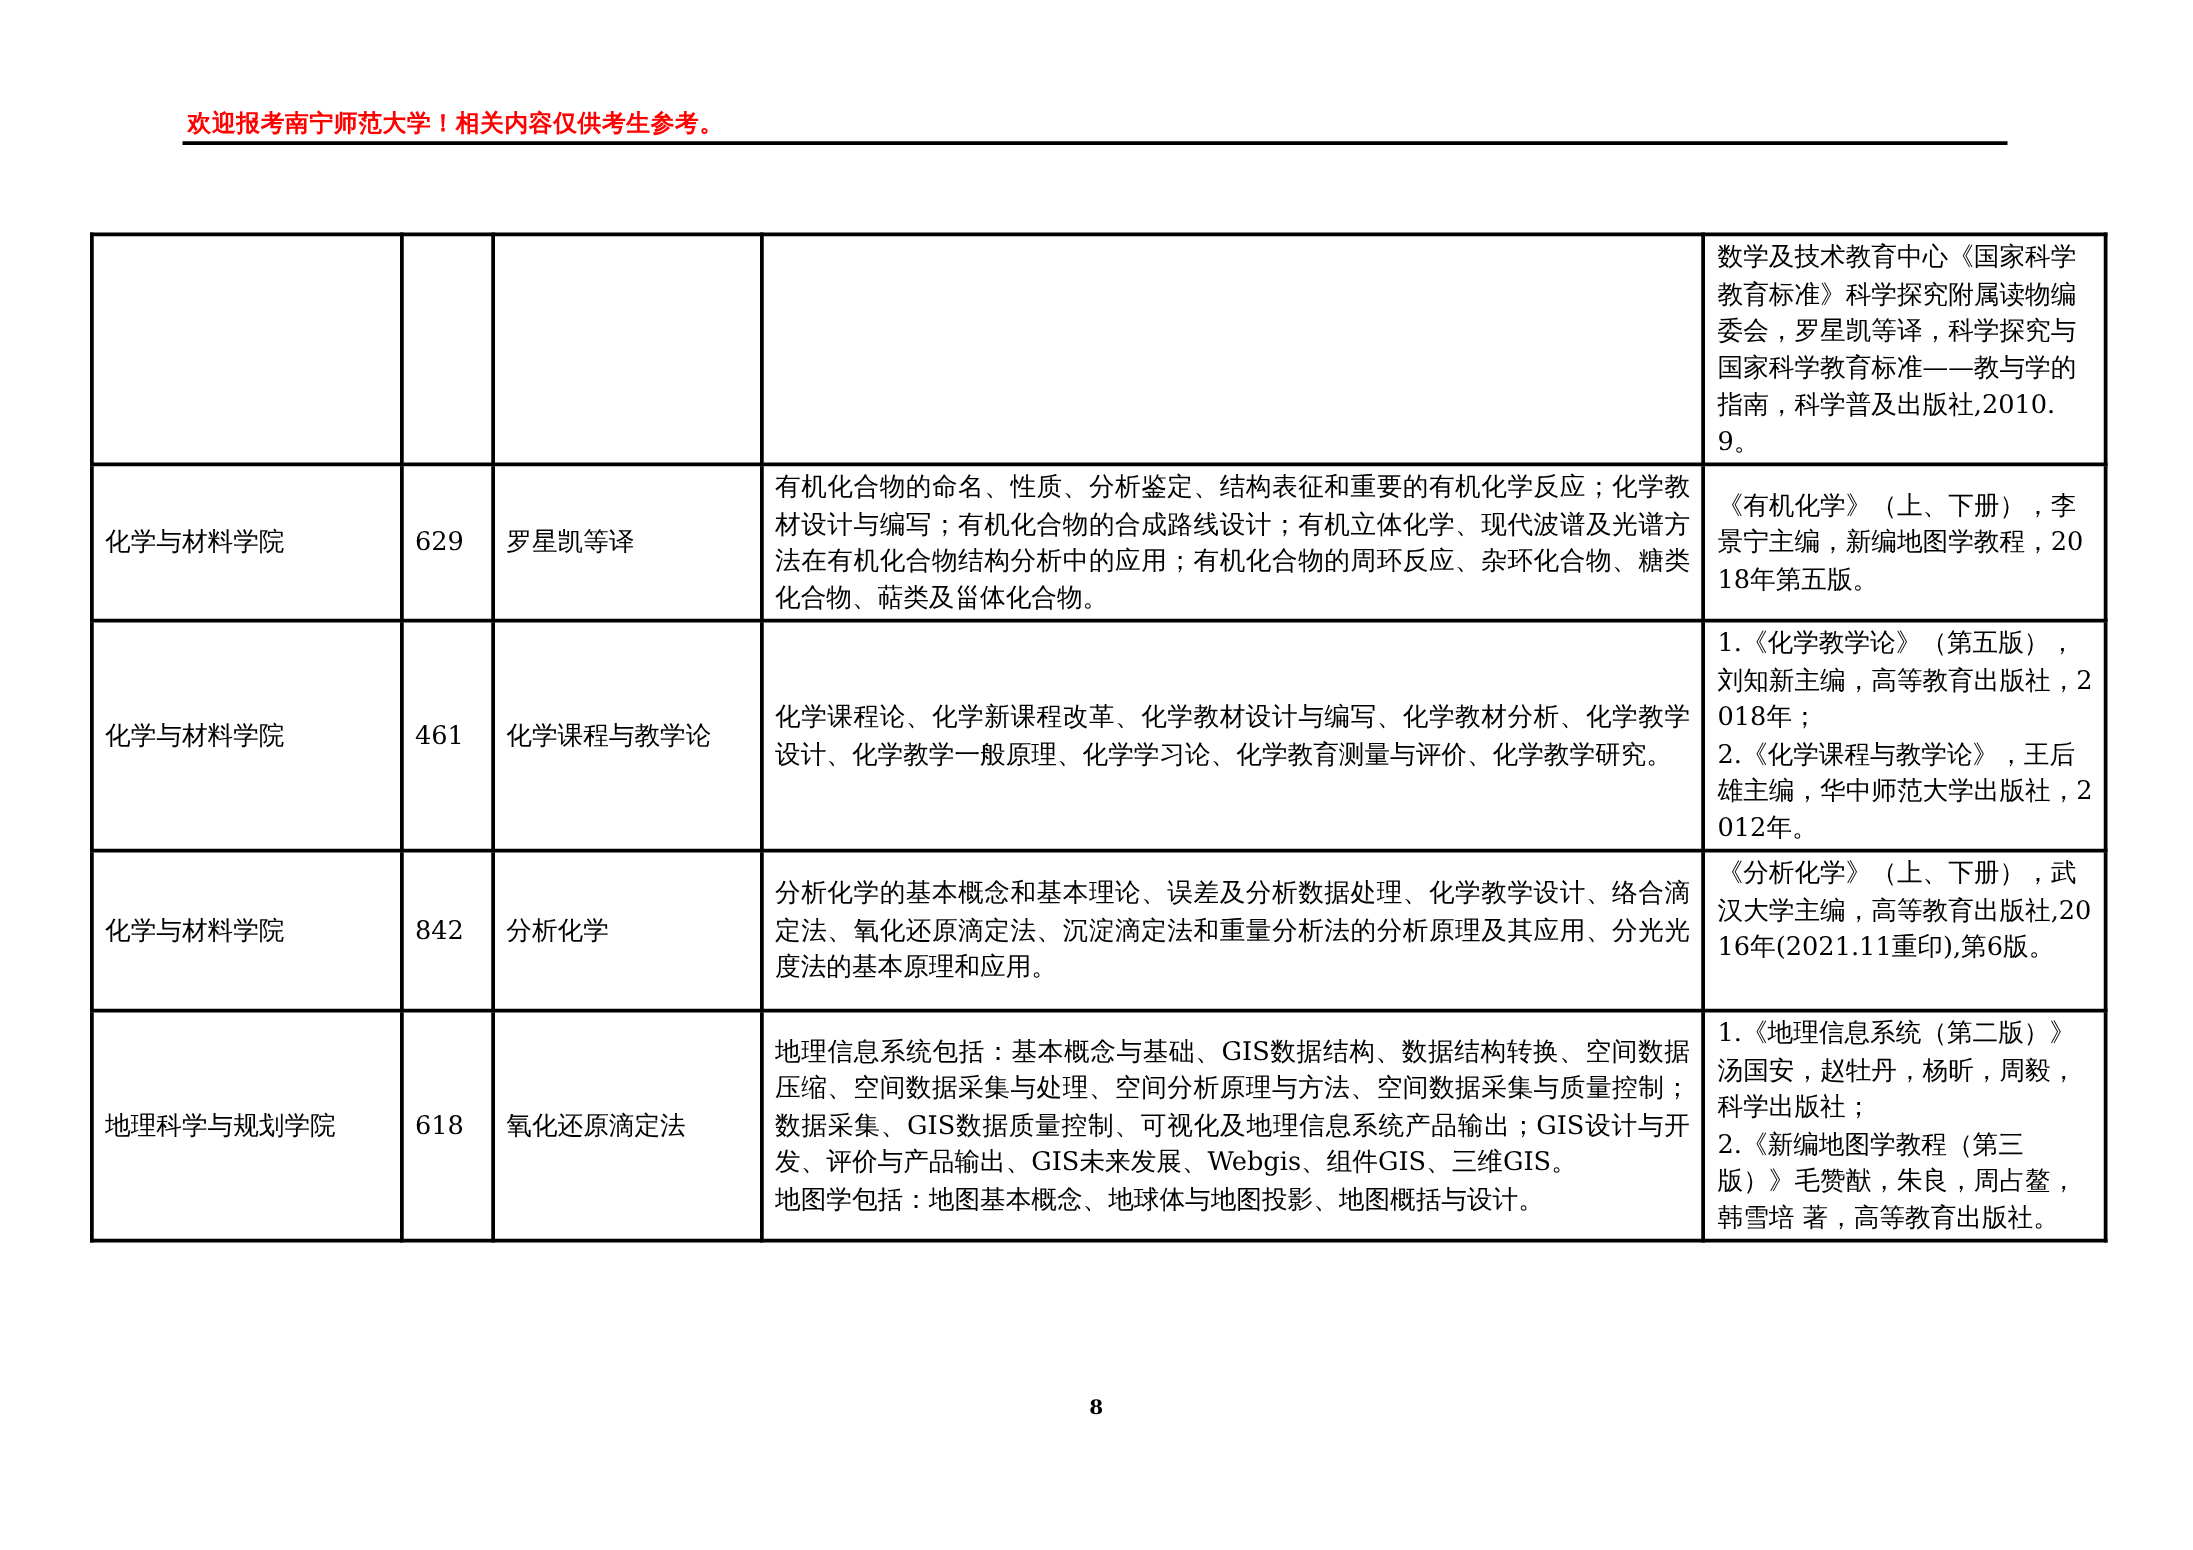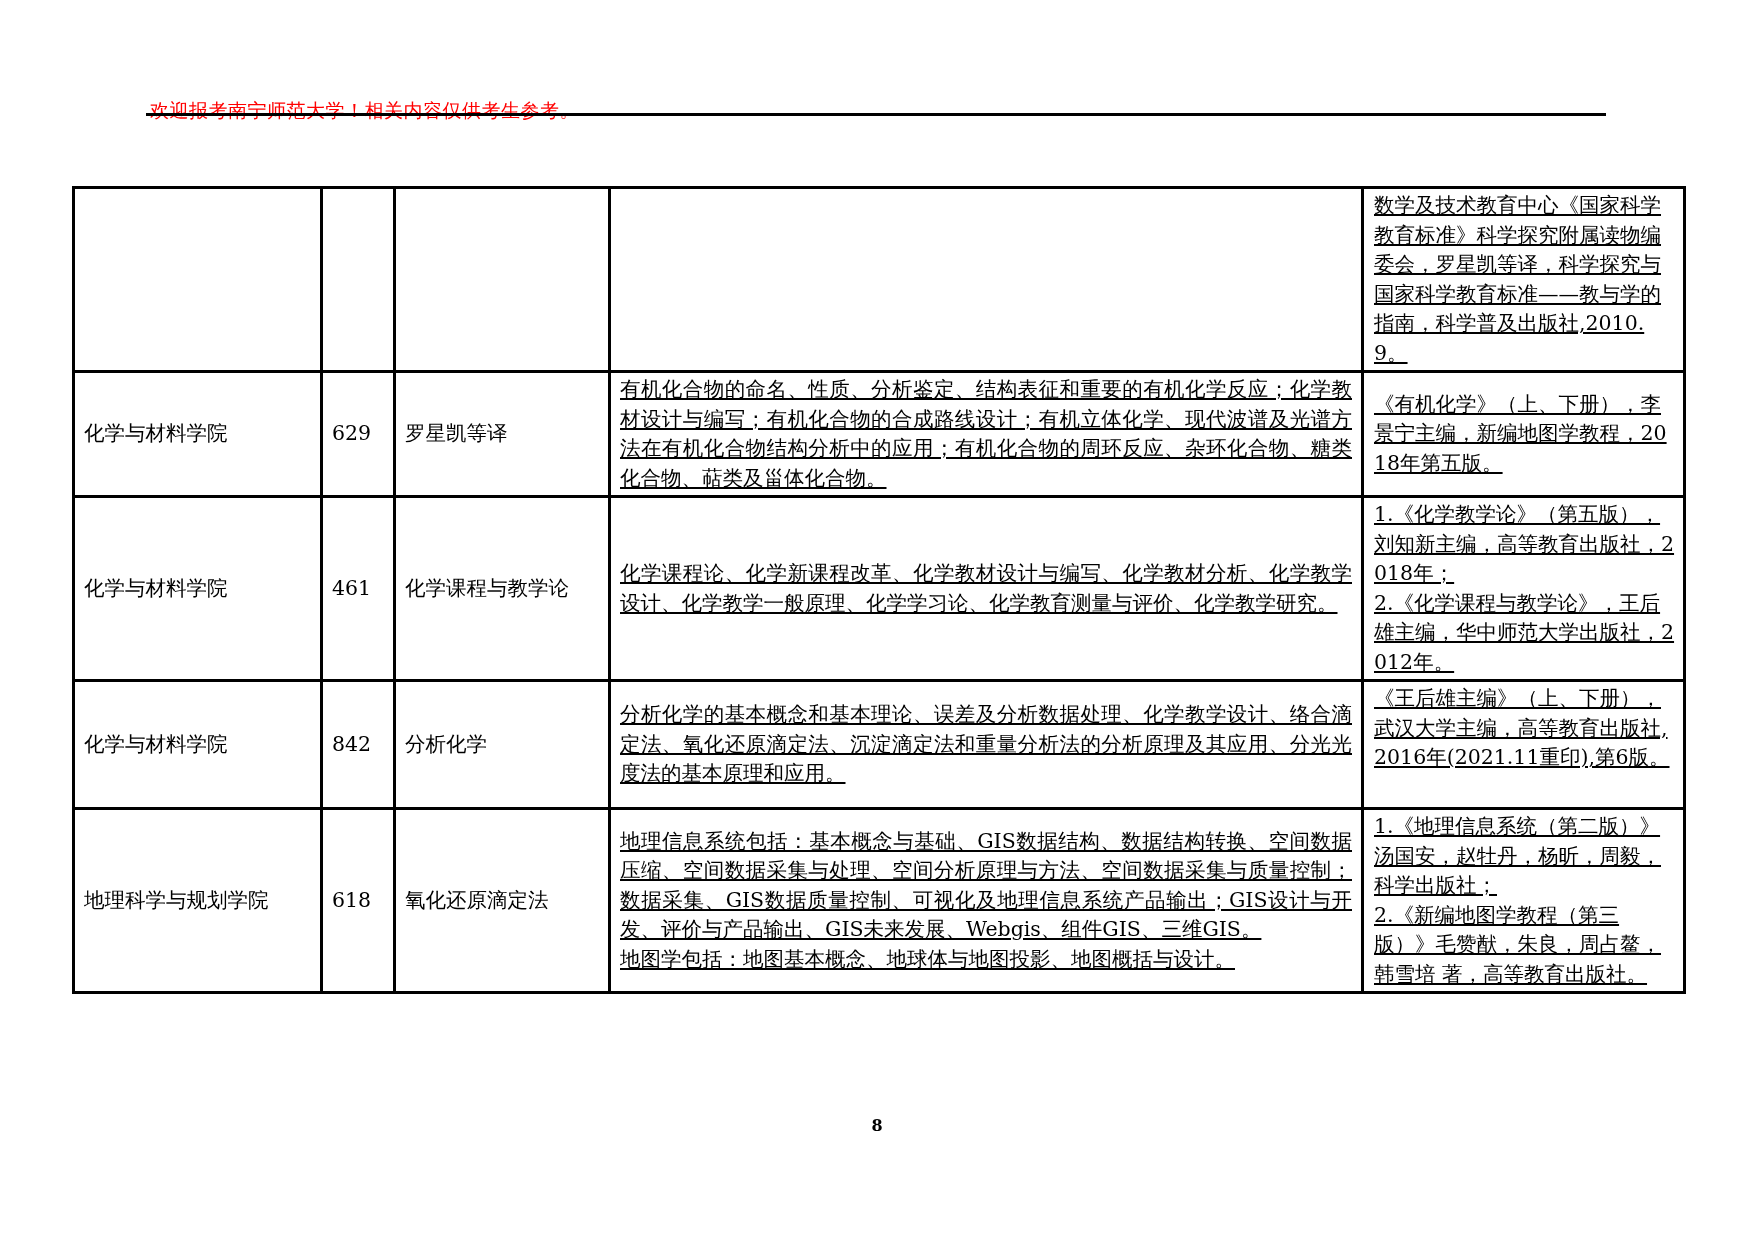--- a/index.html
+++ b/index.html
@@ -11,23 +11,23 @@
       width: 1754px;
       height: 1240px;
       position: relative;
       overflow: hidden;
       font-family: "DejaVu Serif", "Liberation Serif", serif;
       color: #000;
     }
     .header-note {
       position: absolute;
       left: 150px;
-      top: 98px;
+      top: 86px;
       font-family: "DejaVu Sans", "Liberation Sans", sans-serif;
-      font-weight: normal;
+      font-weight: bold;
       font-size: 19px;
       color: #ff0000;
       letter-spacing: 0.5px;
       white-space: nowrap;
     }
     .header-rule {
       position: absolute;
       left: 146px;
       top: 113px;
       width: 1460px;
@@ -52,21 +52,20 @@
     }
     table.course-table td.col-ref {
       padding: 2px 8px 2px 10px;
       vertical-align: top;
     }
     table.course-table td.col-scope {
       text-align: justify;
     }
     .pre-lines {
       white-space: pre-line;
-      text-decoration: underline;
     }
     .page-number {
       position: absolute;
       left: 0;
       width: 1754px;
       top: 1116px;
       text-align: center;
       font-family: "DejaVu Serif", "Liberation Serif", serif;
       font-weight: bold;
       font-size: 16px;
@@ -107,21 +106,21 @@
       <td class="col-subject">化学课程与教学论</td>
       <td class="col-scope pre-lines">化学课程论、化学新课程改革、化学教材设计与编写、化学教材分析、化学教学设计、化学教学一般原理、化学学习论、化学教育测量与评价、化学教学研究。</td>
       <td class="col-ref pre-lines">1.《化学教学论》（第五版），刘知新主编，高等教育出版社，2018年；
 2.《化学课程与教学论》，王后雄主编，华中师范大学出版社，2012年。</td>
     </tr>
     <tr style="height:128px">
       <td class="col-college">化学与材料学院</td>
       <td class="col-code">842</td>
       <td class="col-subject">分析化学</td>
       <td class="col-scope pre-lines">分析化学的基本概念和基本理论、误差及分析数据处理、化学教学设计、络合滴定法、氧化还原滴定法、沉淀滴定法和重量分析法的分析原理及其应用、分光光度法的基本原理和应用。</td>
-      <td class="col-ref pre-lines">《王后雄主编》（上、下册），武汉大学主编，高等教育出版社,2016年(2021.11重印),第6版。</td>
+      <td class="col-ref pre-lines">《分析化学》（上、下册），武汉大学主编，高等教育出版社,2016年(2021.11重印),第6版。</td>
     </tr>
     <tr style="height:184px">
       <td class="col-college">地理科学与规划学院</td>
       <td class="col-code">618</td>
       <td class="col-subject">氧化还原滴定法</td>
       <td class="col-scope pre-lines">地理信息系统包括：基本概念与基础、GIS数据结构、数据结构转换、空间数据压缩、空间数据采集与处理、空间分析原理与方法、空间数据采集与质量控制；数据采集、GIS数据质量控制、可视化及地理信息系统产品输出；GIS设计与开发、评价与产品输出、GIS未来发展、Webgis、组件GIS、三维GIS。
 地图学包括：地图基本概念、地球体与地图投影、地图概括与设计。</td>
       <td class="col-ref pre-lines">1.《地理信息系统（第二版）》汤国安，赵牡丹，杨昕，周毅，科学出版社；
 2.《新编地图学教程（第三版）》毛赞猷，朱良，周占鳌，韩雪培 著，高等教育出版社。</td>
     </tr>

